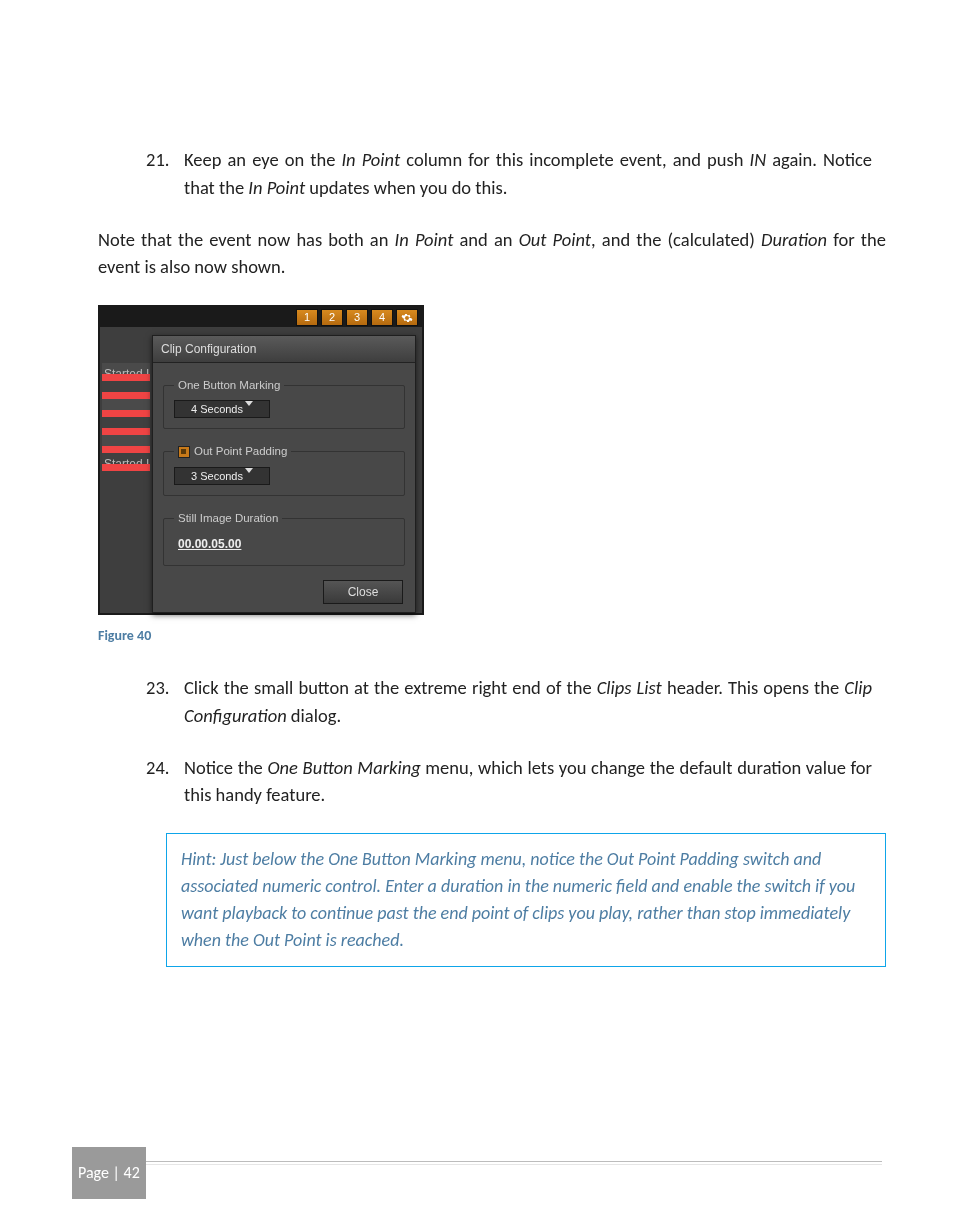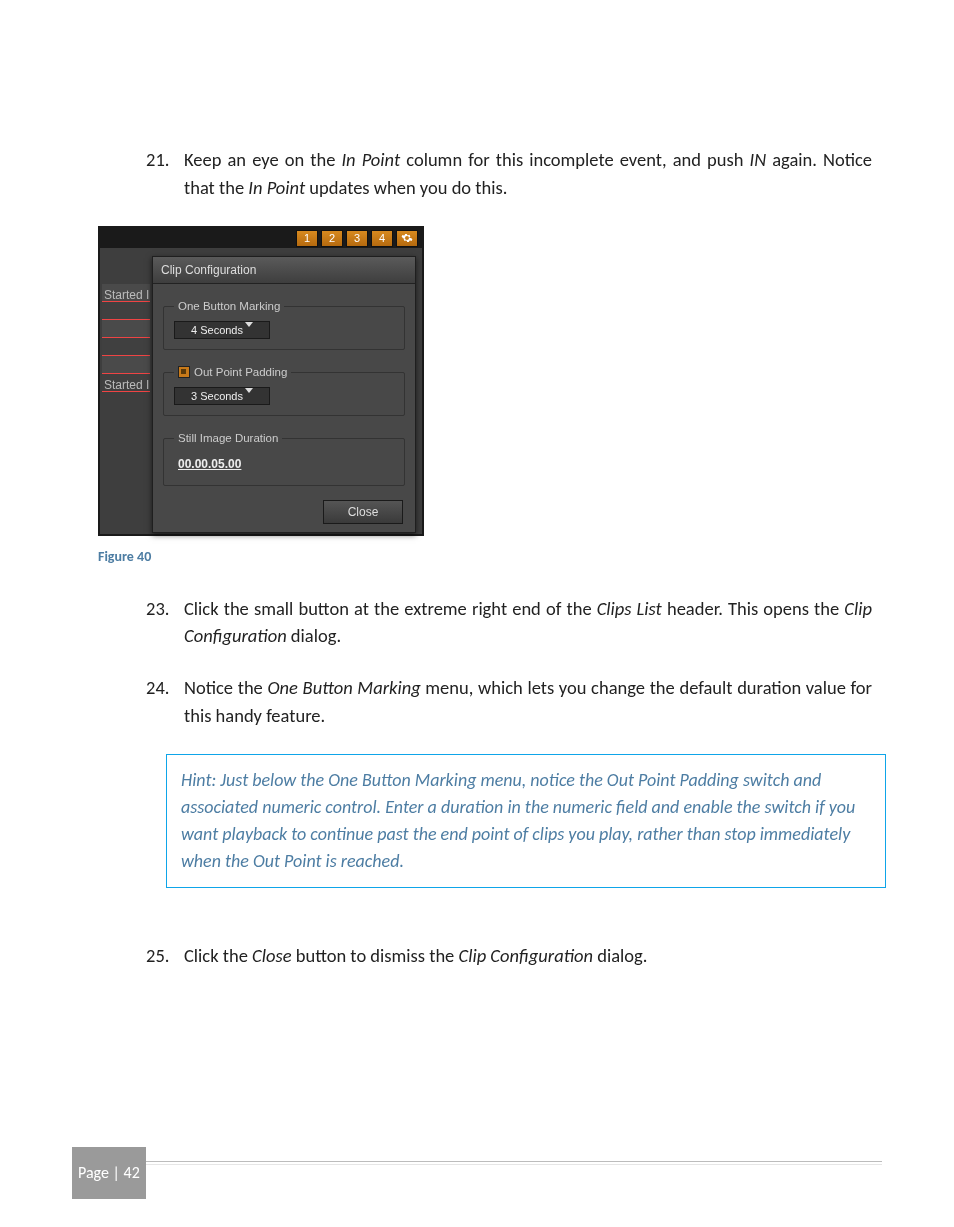--- a/index.html
+++ b/index.html
@@ -76,21 +76,21 @@
   .shot-side{
     position:absolute;
     left:2px; top:58px;
     width:48px;
     font-size:12px;
     color:#bbb;
   }
   .shot-side .row{
     height:18px;
     background:#4a4a4a;
-    border-bottom:1px solid #ef4444;
+    border-bottom:7px solid #ef4444;
     padding:2px 17px 0 2px;
     box-sizing:border-box;
     white-space:nowrap;
     overflow:hidden;
   }
   .shot-side .row.alt{background:#404040;}
   .dlg{
     position:absolute;
     left:52px; top:30px; right:6px;
     background:#484848;
@@ -202,20 +202,23 @@
 
 <div class="page">
 
   <ol class="steps">
     <li>
       <span class="num">21.</span>
       <span>Keep an eye on the </span><span class="ital">In Point</span><span> column for this incomplete event, and push </span><span class="ital">IN</span><span> again. Notice that the </span><span class="ital">In Point</span><span> updates when you do this.</span>
     </li>
   </ol>
 
+  <p class="note">
+    <span>Note that the event now has both an </span><span class="ital">In Point</span><span> and an </span><span class="ital">Out Point</span><span>, and the (calculated) </span><span class="ital">Duration</span><span> for the event is also now shown.</span>
+  </p>
 
   <div class="shot-wrap">
     <div class="shot" style="height:310px;">
       <div class="shot-tabs">
         <div class="tab">1</div>
         <div class="tab">2</div>
         <div class="tab">3</div>
         <div class="tab">4</div>
         <div class="tab gear">
           <svg viewBox="0 0 24 24" fill="#fff">
@@ -269,23 +272,17 @@
     <li>
       <span class="num">24.</span>
       <span>Notice the </span><span class="ital">One Button Marking</span><span> menu, which lets you change the default duration value for this handy feature.</span>
     </li>
   </ol>
 
   <div class="hint">Hint: Just below the One Button Marking menu, notice the Out Point Padding switch and associated numeric control.  Enter a duration in the numeric field and enable the switch if you want playback to continue past the end point of clips you play, rather than stop immediately when the Out Point is reached.</div>
 
   <div style="height:40px"></div>
 
-  <ol class="steps">
-    <li>
-      <span class="num">25.</span>
-      <span>Click the </span><span class="ital">Close</span><span> button to dismiss the </span><span class="ital">Clip Configuration</span><span> dialog.</span>
-    </li>
-  </ol>
 
 </div>
 
 <div class="rule"></div>
 <div class="footer">Page | 42</div>
 
 </body></html>

